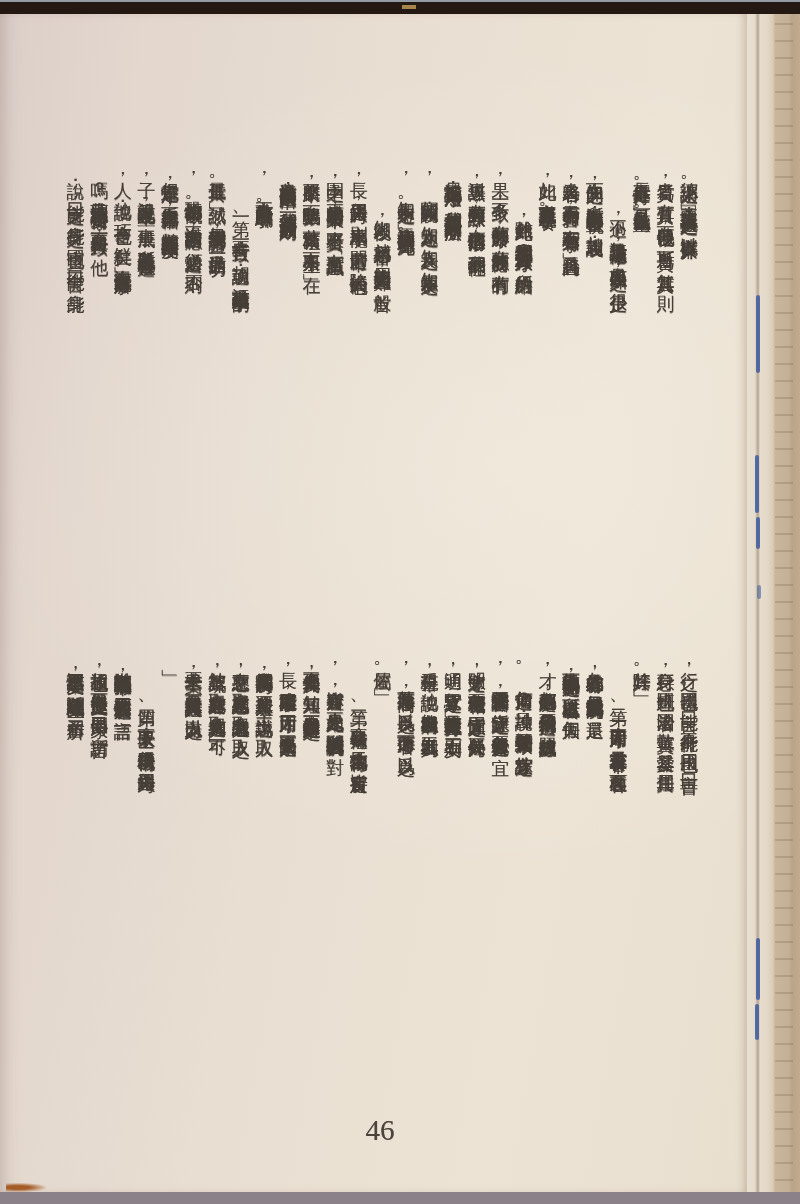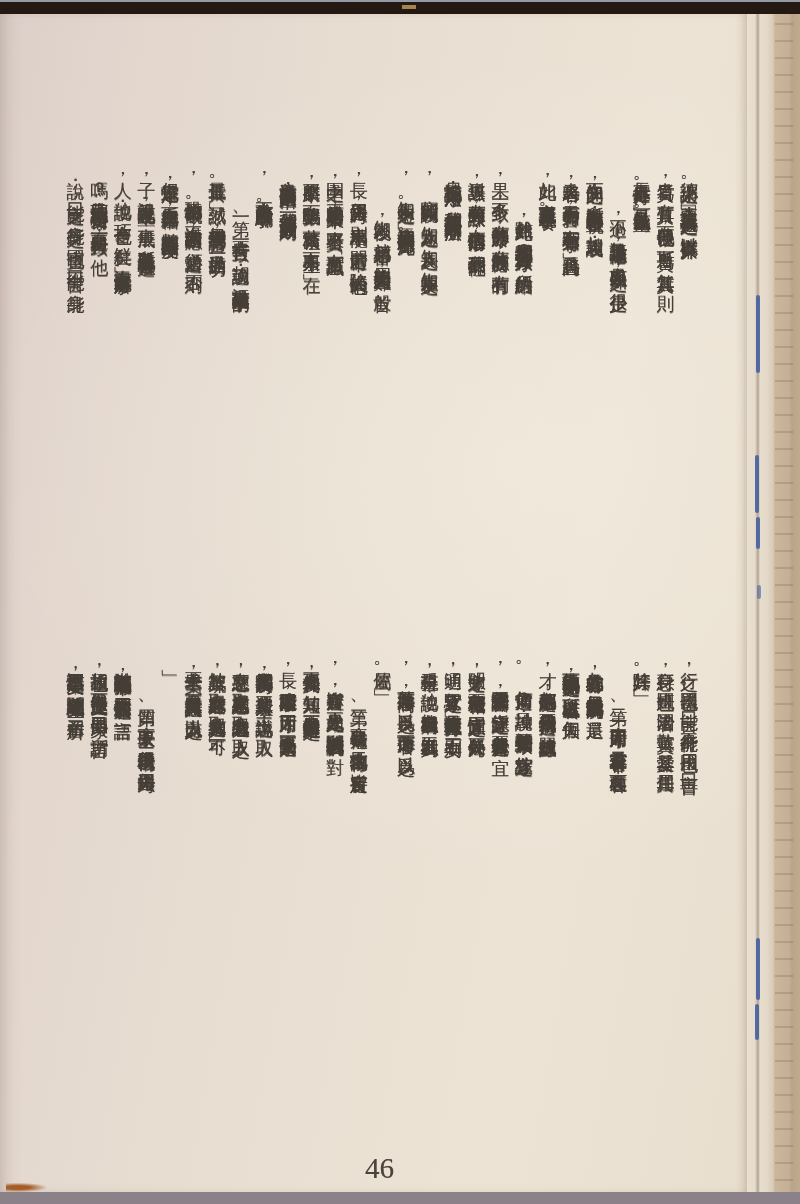--- a/index.html
+++ b/index.html
@@ -47,24 +47,23 @@
     writing-mode:vertical-rl;text-orientation:upright;
     color:#453f38;
     font-size:18px;
     text-shadow:0.3px 0.3px 0.3px rgba(60,50,42,.55);
   }
   .register .vcol{margin:0;line-height:23.6px;white-space:nowrap;}
   .upper{top:168px;height:478px;letter-spacing:1px;}
   .lower{top:658px;height:446px;letter-spacing:0.6px;}
 
   .page-number{
-    position:absolute;left:365px;top:1114px;width:48px;
-    font-size:29px;color:#4b443c;
+    position:absolute;left:356px;top:1114px;width:48px;
+    font-size:29px;color:#4b443c;text-align:center;
     text-shadow:0.3px 0.3px 0.3px rgba(60,50,42,.5);
-    margin-top:38px;
   }
 </style>
 </head>
 <body>
 
 <div class="top-sliver"></div>
 <div class="top-band"></div>
 <div class="top-band-speck"></div>
 
 <div class="paper"></div>

